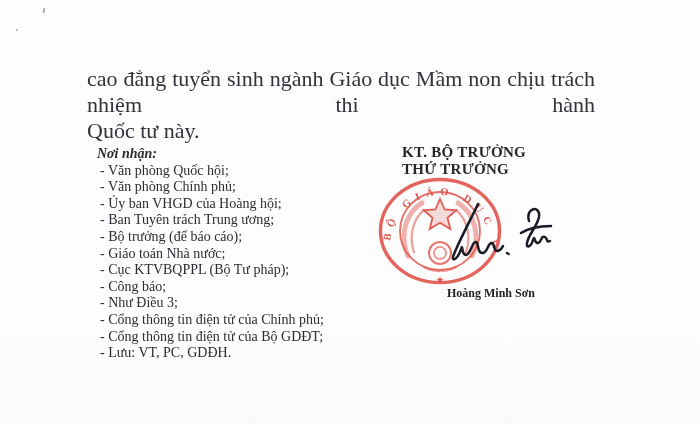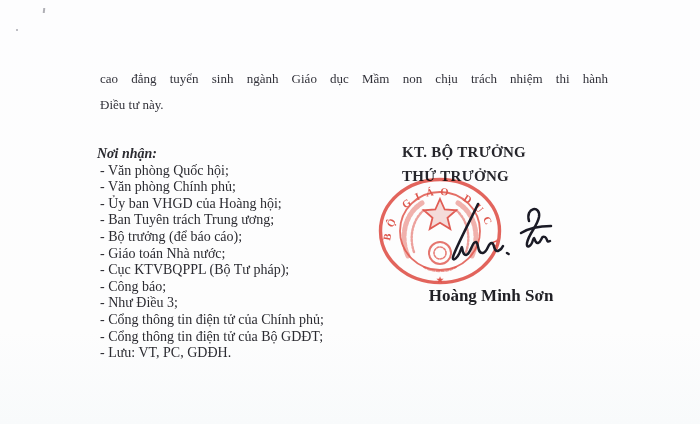--- a/index.html
+++ b/index.html
@@ -2,35 +2,35 @@
 <html><head>
 <meta charset="utf-8">
 <style>
   html,body{margin:0;padding:0;}
   body{font-family:"Liberation Serif", serif; background:#e9e9e9;}
   .page{
     position:relative; width:700px; height:424px; overflow:hidden;
     background:linear-gradient(180deg,#fdfdfe 0%, #fdfdfd 78%, #f8fafb 100%);
   }
   
-  .para{position:absolute; left:100px; top:66px; width:508px; color:#32323a;
-        font-size:13px; line-height:26px;}
+  .para{position:absolute; left:87px; top:66px; width:508px; color:#32323a;
+        font-size:22px; line-height:26px;}
   .para .l1{text-align:justify; text-align-last:justify;}
   .para .l2{text-align:left;}
   
   .recipients{position:absolute; left:97px; top:146px; width:290px; color:#2b2b31;
         font-size:14px; line-height:16.6px;}
   .recipients .hdr{font-weight:bold; font-style:italic;}
   .recipients .item{padding-left:3px;}
   
   .sigblock{position:absolute; left:402px; top:144px; width:175px; text-align:left;
         color:#26262c; font-weight:bold; font-size:15px; letter-spacing:.3px; z-index:1;}
-  .sigblock .l2{margin-top:7px;}
+  .sigblock .l2{margin-top:0;}
   .signer{position:absolute; left:412px; top:286px; width:158px; text-align:center;
-        color:#212126; font-weight:bold; font-size:17px; z-index:4;}
+        color:#212126; font-weight:bold; font-size:12px; z-index:4;}
   
   .seal{position:absolute; left:376px; top:176px; width:128px; height:110px;
         z-index:2; mix-blend-mode:multiply; opacity:.92;}
   
   .handsig{position:absolute; left:445px; top:193px; width:118px; height:78px; z-index:3;}
   
   .speck1{position:absolute; left:43px; top:8px; width:2px; height:5px;
         background:#85858d; opacity:.65; transform:rotate(6deg);}
   .speck2{position:absolute; left:16px; top:29px; width:2px; height:2px;
         background:#95959d; opacity:.6;}
@@ -38,21 +38,21 @@
 </head>
 <body>
 
 <div class="page">
 
   <div class="speck1"></div>
   <div class="speck2"></div>
 
   <div class="para">
     <div class="l1">cao đẳng tuyển sinh ngành Giáo dục Mầm non chịu trách nhiệm thi hành</div>
-    <div class="l2">Điều tư này.</div>
+    <div class="l2">Quốc tư này.</div>
   </div>
 
   <div class="recipients">
     <div class="hdr">Nơi nhận:</div>
     <div class="item">- Văn phòng Quốc hội;</div>
     <div class="item">- Văn phòng Chính phủ;</div>
     <div class="item">- Ủy ban VHGD của Hoàng hội;</div>
     <div class="item">- Ban Tuyên trách Trung ương;</div>
     <div class="item">- Bộ trưởng (để báo cáo);</div>
     <div class="item">- Giáo toán Nhà nước;</div>

